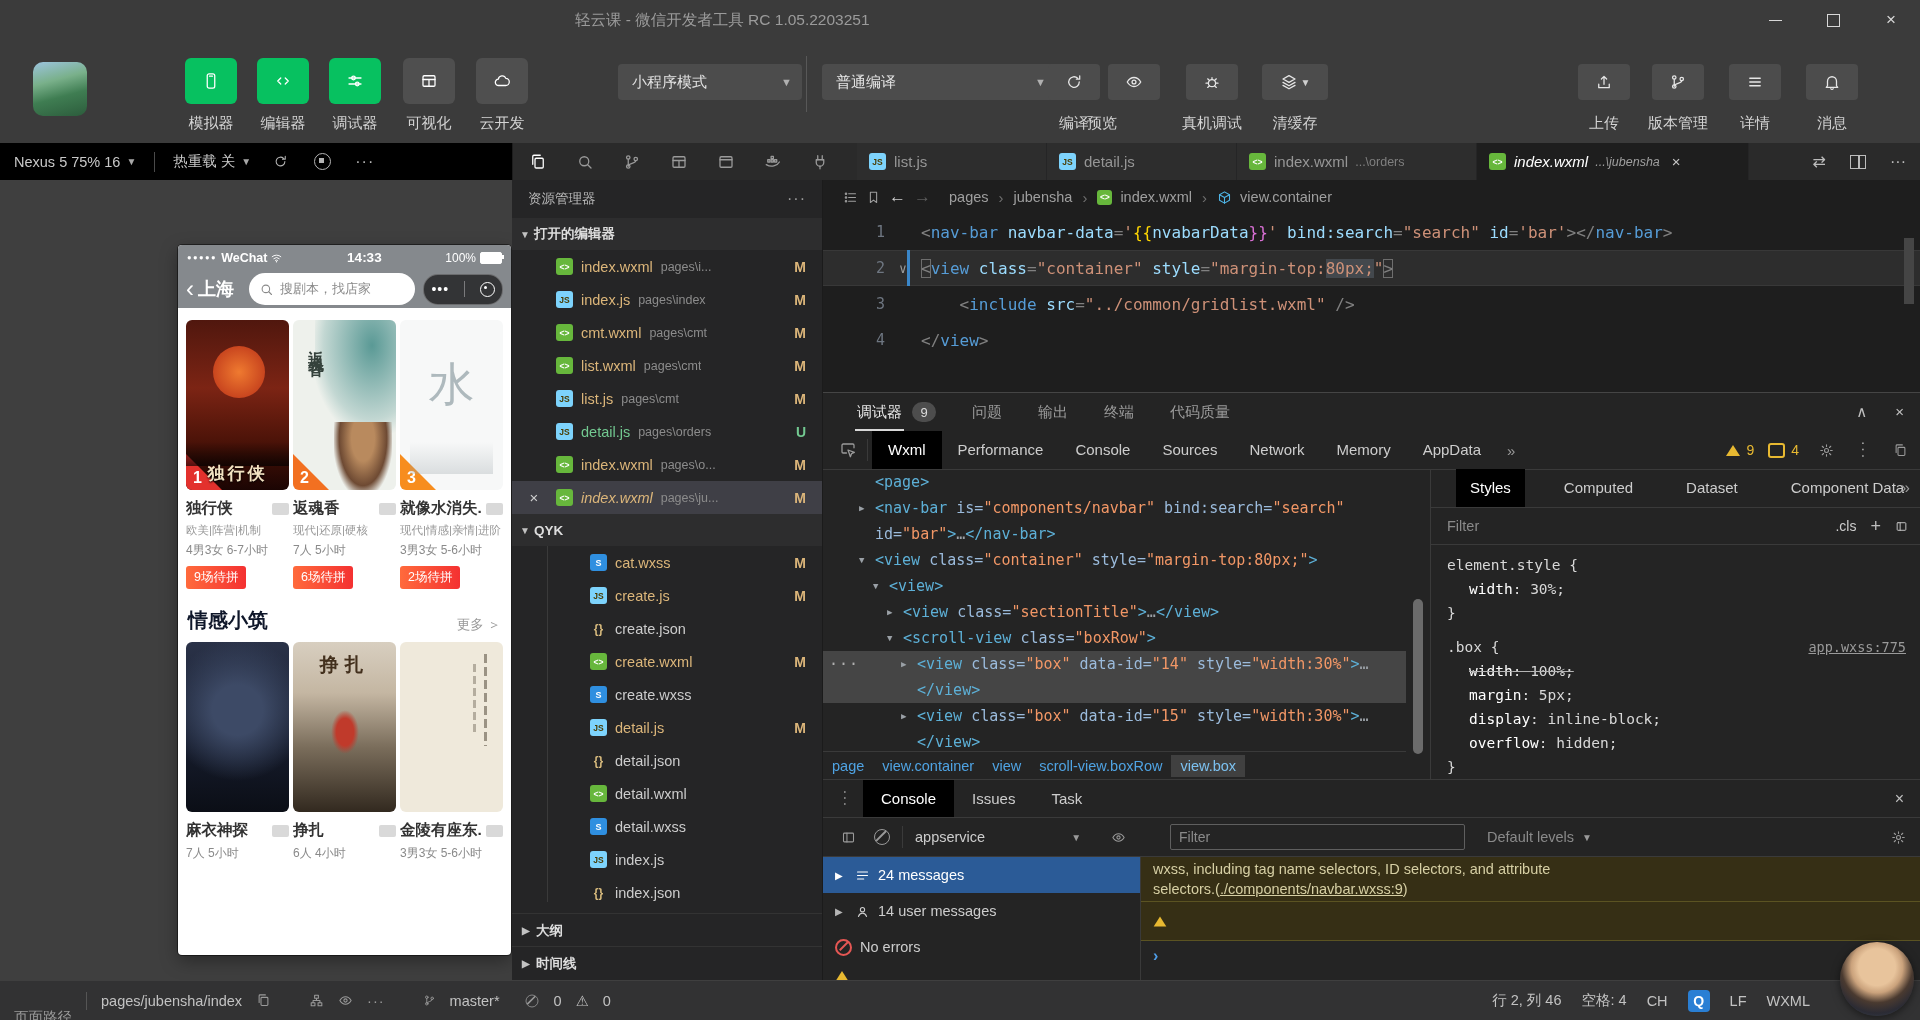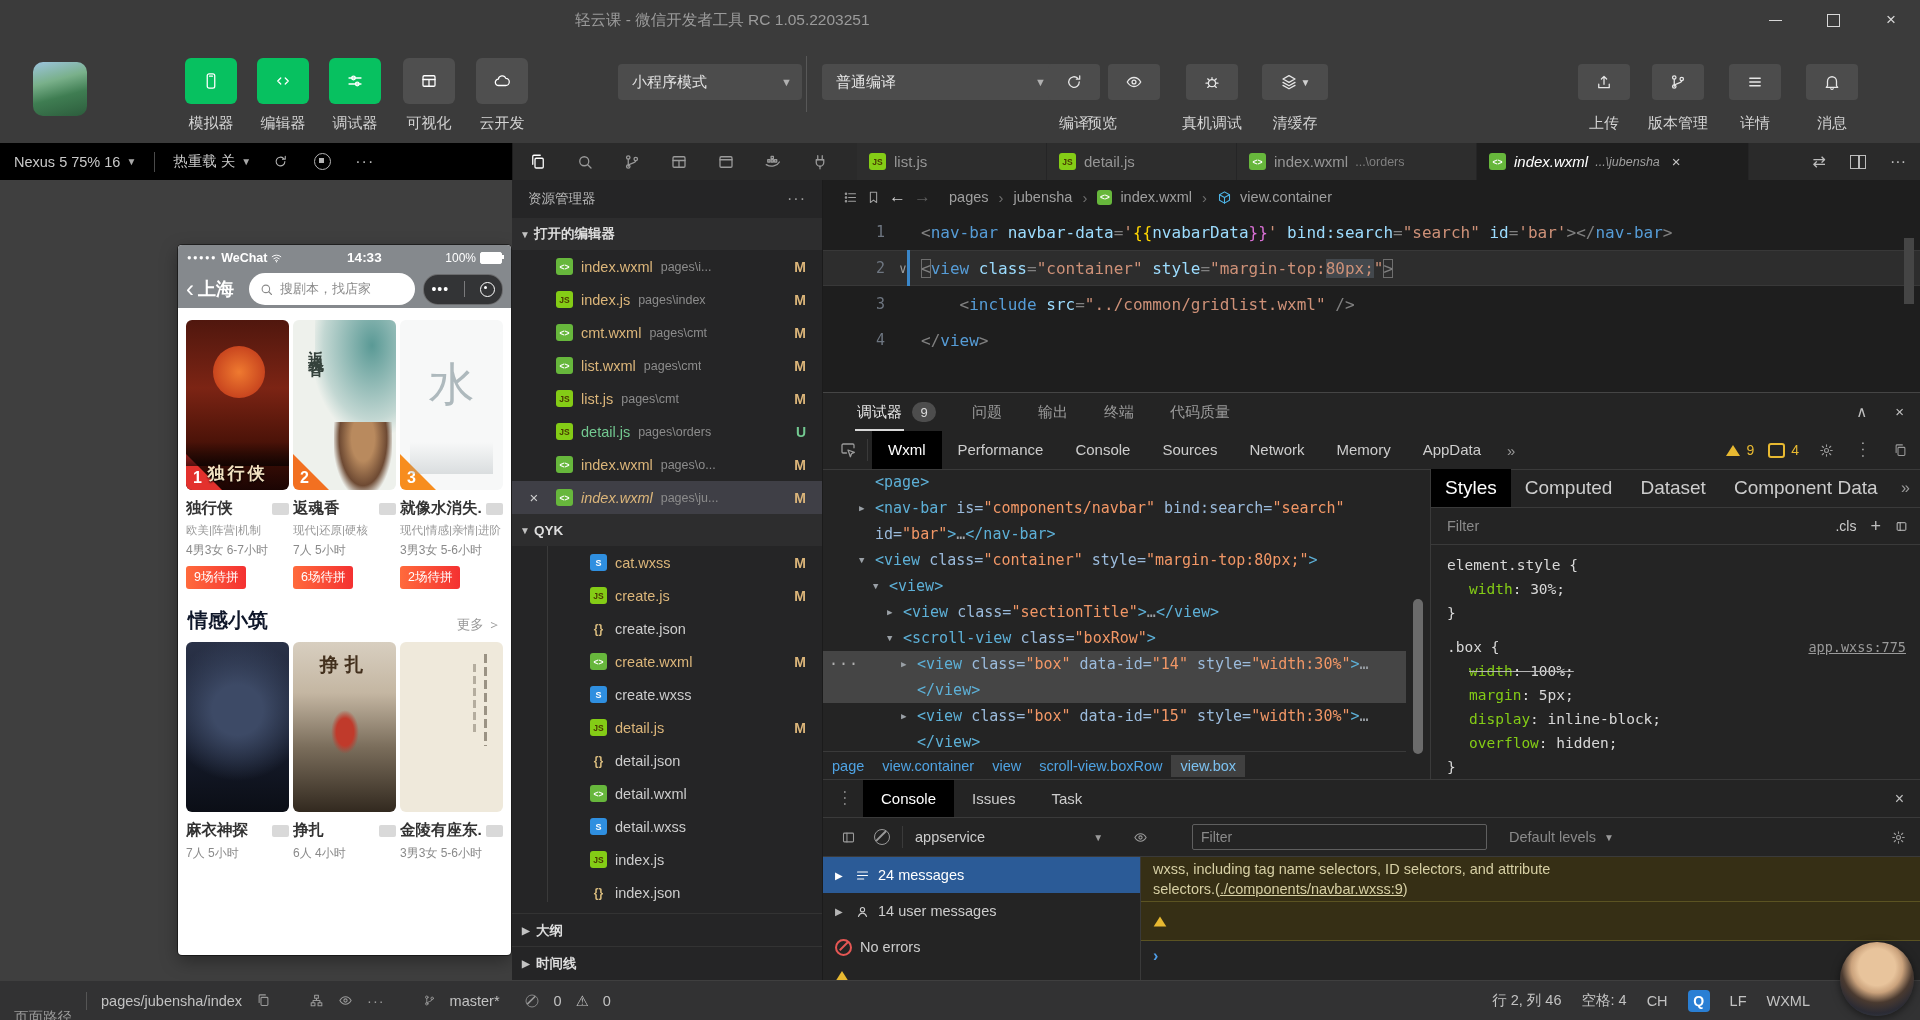--- a/index.html
+++ b/index.html
@@ -53,21 +53,21 @@
   .tab.active .tab-name{color:#fff;font-style:italic;}
   .tab-path{font-size:12.5px;color:#7f7f7f;margin-left:7px;white-space:nowrap;}
   .tab.active .tab-path{color:#9f9f9f;font-style:italic;}
   .tab-close{margin-left:12px;color:#c8c8c8;font-size:15px;}
   .strip-icons{position:absolute;right:14px;top:0;height:37px;display:flex;align-items:center;gap:24px;color:#bcbcbc;font-size:16px;}
   .split-ico{width:14px;height:12px;border:1.6px solid #bcbcbc;position:relative;}
   .split-ico::after{content:"";position:absolute;left:50%;top:0;bottom:0;width:1.6px;background:#bcbcbc;}
 
   .fi{width:17px;height:17px;border-radius:3px;display:flex;align-items:center;justify-content:center;
       font-weight:bold;font-size:8.5px;flex:none;font-family:"Liberation Sans",sans-serif;}
-  .fi-js{background:#84cc16;color:#4a3b00;}
+  .fi-js{background:#7dd3fc;color:#4a3b00;}
   .fi-wxml{background:#67b73c;color:#fff;}
   .fi-wxss{background:#2f8fe0;color:#fff;font-size:9px;}
   .fi-json{background:transparent;color:#d7ba7d;font-size:12px;}
 
   
   .simpanel{position:absolute;left:0;top:180px;width:512px;height:800px;background:#3f3f3f;border-right:1px solid #1d1d1d;}
   .phone{position:absolute;left:178px;top:65px;width:333px;height:710px;background:#fff;border-radius:4px;overflow:hidden;
      box-shadow:0 0 0 1px rgba(0,0,0,.45),0 6px 18px rgba(0,0,0,.35);}
   .p-head{height:63px;background:#85898d;color:#fff;}
   .p-status{height:21px;display:flex;align-items:center;padding:2px 9px 0;font-size:12px;}
@@ -199,47 +199,47 @@
   .tree-arrow{width:16px;flex:none;color:#9aa0a6;font-size:9px;}
   .tw-tag{color:#5db0d7;} .tw-attr{color:#9bbbdc;} .tw-val{color:#f29766;} .tw-dim{color:#9aa0a6;}
   .domcrumbs{position:absolute;left:0;top:358px;width:583px;height:28px;border-top:1px solid #3a3a3a;
      display:flex;align-items:center;font-size:14.5px;color:#4fa3e3;}
   .crumb{padding:3px 9px;}
   .crumb.active{background:#404040;color:#7cc1f0;}
   .v-scroll{position:absolute;left:589px;top:76px;width:12px;height:310px;}
   .v-thumb{position:absolute;left:1px;top:130px;width:10px;height:155px;background:#6b6b6b;border-radius:5px;}
   .styles-pane{position:absolute;left:607px;top:76px;width:490px;height:310px;border-left:1px solid #3a3a3a;box-sizing:border-box;}
   .st-tabs{height:38px;display:flex;align-items:center;border-bottom:1px solid #3a3a3a;position:relative;}
-  .st-tab{padding:0 14px;line-height:38px;font-size:19px;color:#cdcdcd;white-space:nowrap;}
+  .st-tab{padding:0 14px;line-height:38px;font-size:15px;color:#cdcdcd;white-space:nowrap;margin-left:25px;}
   .st-tab.active{background:#000;color:#fff;}
   .st-chev{position:absolute;right:10px;color:#9a9a9a;}
   .st-filter{height:36px;display:flex;align-items:center;border-bottom:1px solid #3a3a3a;position:relative;}
   .st-filter-txt{margin-left:16px;font-size:14.5px;color:#8a8a8a;}
   .st-ficons{position:absolute;right:12px;display:flex;align-items:center;gap:14px;color:#cdcdcd;font-size:14px;}
   .st-plus{font-size:18px;color:#bdbdbd;}
   .st-body{padding:8px 0 0 16px;font-family:"DejaVu Sans Mono","Liberation Mono",monospace;font-size:14.5px;line-height:24px;color:#d8d8d8;}
   .rule{margin-bottom:10px;}
   .rule-head{position:relative;padding-right:14px;}
   .st-sel{color:#d8d8d8;}
   .st-link{position:absolute;right:14px;top:0;color:#9a9a9a;text-decoration:underline;font-size:13.5px;}
   .st-prop{padding-left:22px;}
-  .st-name{color:#84cc16;margin-top:20px;} .st-val{color:#d8d8d8;}
+  .st-name{color:#ffffff;margin-top:20px;} .st-val{color:#d8d8d8;}
   .st-prop.strike{text-decoration:line-through;text-decoration-color:#b5b5b5;}
   .console-sec{position:absolute;left:0;top:386px;width:1097px;height:202px;border-top:1px solid #3a3a3a;box-sizing:border-box;}
   .con-tabs{height:37px;display:flex;align-items:center;position:relative;}
   .con-dots{margin:0 8px 0 14px;color:#9a9a9a;font-size:15px;transform:rotate(90deg);letter-spacing:1px;}
   .con-tab{padding:0 18px;line-height:37px;font-size:15px;color:#cdcdcd;}
   .con-tab.active{background:#000;color:#fff;}
   .con-close{position:absolute;right:16px;color:#c0c0c0;font-size:16px;}
   .con-toolbar{height:38px;display:flex;align-items:center;border-top:1px solid #3a3a3a;border-bottom:1px solid #3a3a3a;position:relative;color:#9a9a9a;}
   .ct-ico{margin-left:18px;}
   .clear-ico{width:14px;height:14px;border:1.7px solid #9a9a9a;border-radius:50%;position:relative;}
   .clear-ico::after{content:"";position:absolute;left:-1px;top:5px;width:14px;height:1.7px;background:#9a9a9a;transform:rotate(-45deg);}
   .ct-div{width:1px;height:22px;background:#3a3a3a;margin:0 12px;}
-  .ct-ctx{font-size:14.5px;color:#cdcdcd;display:flex;align-items:center;gap:108px;}
+  .ct-ctx{font-size:14.5px;color:#cdcdcd;display:flex;align-items:center;gap:86px;}
   .ct-caret{font-size:10px;color:#9a9a9a;}
   .ct-filter{margin-left:44px;width:285px;height:24px;border:1px solid #5f5f5f;border-radius:2px;display:flex;align-items:center;
      padding-left:8px;font-size:14px;color:#8a8a8a;background:transparent;}
   .ct-levels{margin-left:22px;font-size:14.5px;color:#8a8a8a;display:flex;align-items:center;gap:8px;}
   .ct-gear{position:absolute;right:14px;color:#9a9a9a;}
   .con-body{display:flex;height:127px;}
   .con-groups{width:317px;border-right:1px solid #3a3a3a;flex:none;overflow:hidden;}
   .cg-row{height:36px;display:flex;align-items:center;padding-left:12px;color:#cdcdcd;font-size:14.5px;gap:8px;}
   .cg-row.selected{background:#2b5b97;color:#fff;}
   .cg-row.partial{height:19px;overflow:hidden;align-items:flex-start;padding-top:6px;}

